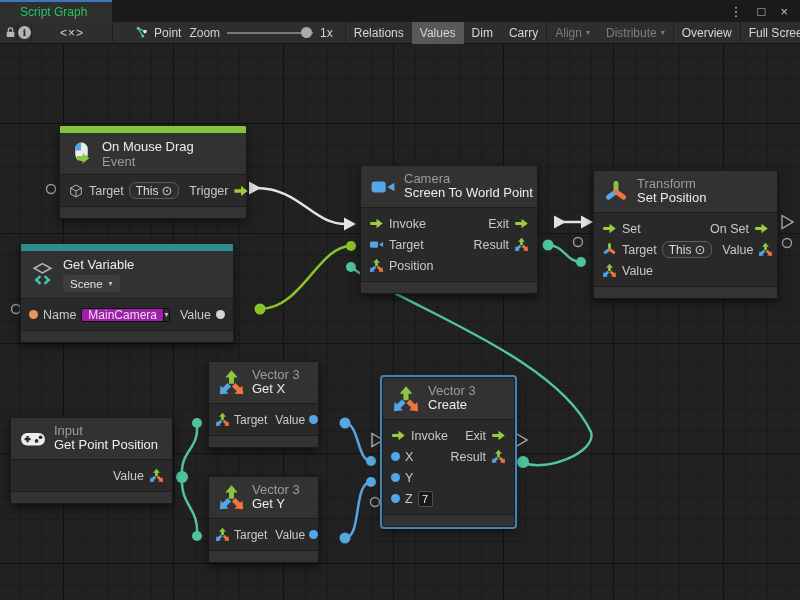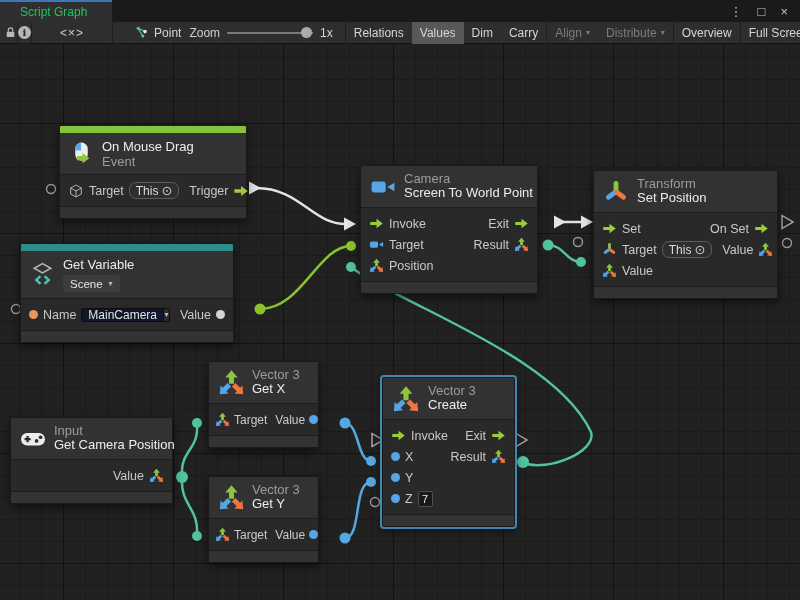--- a/index.html
+++ b/index.html
@@ -55,21 +55,21 @@
   .ncat { font-size:13px; color:#9c9c9c; line-height:13px; white-space:nowrap; }
   .ntitle { font-size:13px; color:#ededed; line-height:16px; white-space:nowrap; }
   .nbody { background:#292929; padding:5px 8px; border-bottom:1px solid #1d1d1d; }
   .nrow { display:flex; align-items:center; gap:5px; height:21px; white-space:nowrap; }
   .spacer { flex:1; }
   .nfoot { height:11px; background:#333333; border-radius:0 0 1px 1px; }
   .dot { width:9px; height:9px; border-radius:50%; flex:0 0 auto; }
   .pic { flex:0 0 auto; display:flex; }
   .chip { display:inline-flex; align-items:center; gap:3px; border:1px solid #5c5c5c;
           border-radius:7px; padding:0 6px; height:17px; font-size:12px; color:#dcdcdc; background:#2e2e2e; }
-  .field { display:inline-flex; align-items:stretch; height:14px; background:#0f172a;
+  .field { display:inline-flex; align-items:stretch; height:14px; background:#a21caf;
            border:1px solid #0c0c0c; border-radius:2px; overflow:hidden; }
   .field .txt { padding:0 6px; font-size:12px; color:#e2e2e2; display:flex; align-items:center; }
   .field .dd { width:16px; display:flex; align-items:center; justify-content:center;
                border-left:1px solid #0c0c0c; background:#2b2b2b; font-size:8px; color:#bdbdbd; }
   .ddchip { background:#3d3d3d; border-radius:3px; height:17px; padding:0 7px; display:inline-flex;
             gap:6px; align-items:center; font-size:11.5px; color:#e2e2e2; margin-top:2px; width:max-content; }
   .ddchip .arr { font-size:8px; color:#bdbdbd; }
   .zbox { min-width:15px; height:16px; background:#191919; border:1px solid #4f4f4f; border-radius:2px;
           display:inline-flex; align-items:center; justify-content:center; font-size:11px; color:#eee; padding:0 2px; }
 </style>
@@ -439,21 +439,21 @@
 
   <div class="node" style="left:10px;top:417px;width:163px">
     <div class="nhead">
       <span class="hicon">
           <svg width="26" height="26">
             <use href="#i-pad"></use>
           </svg>
         </span>
       <div>
         <div class="ncat">Input</div>
-        <div class="ntitle">Get Camera Position</div>
+        <div class="ntitle">Get Point Position</div>
       </div>
     </div>
     <div class="nbody">
       <div class="nrow">
         <span class="spacer"></span>
         <span>Value</span>
         <span class="pic">
             <svg width="15" height="15">
               <use href="#i-v3"></use>
             </svg>

